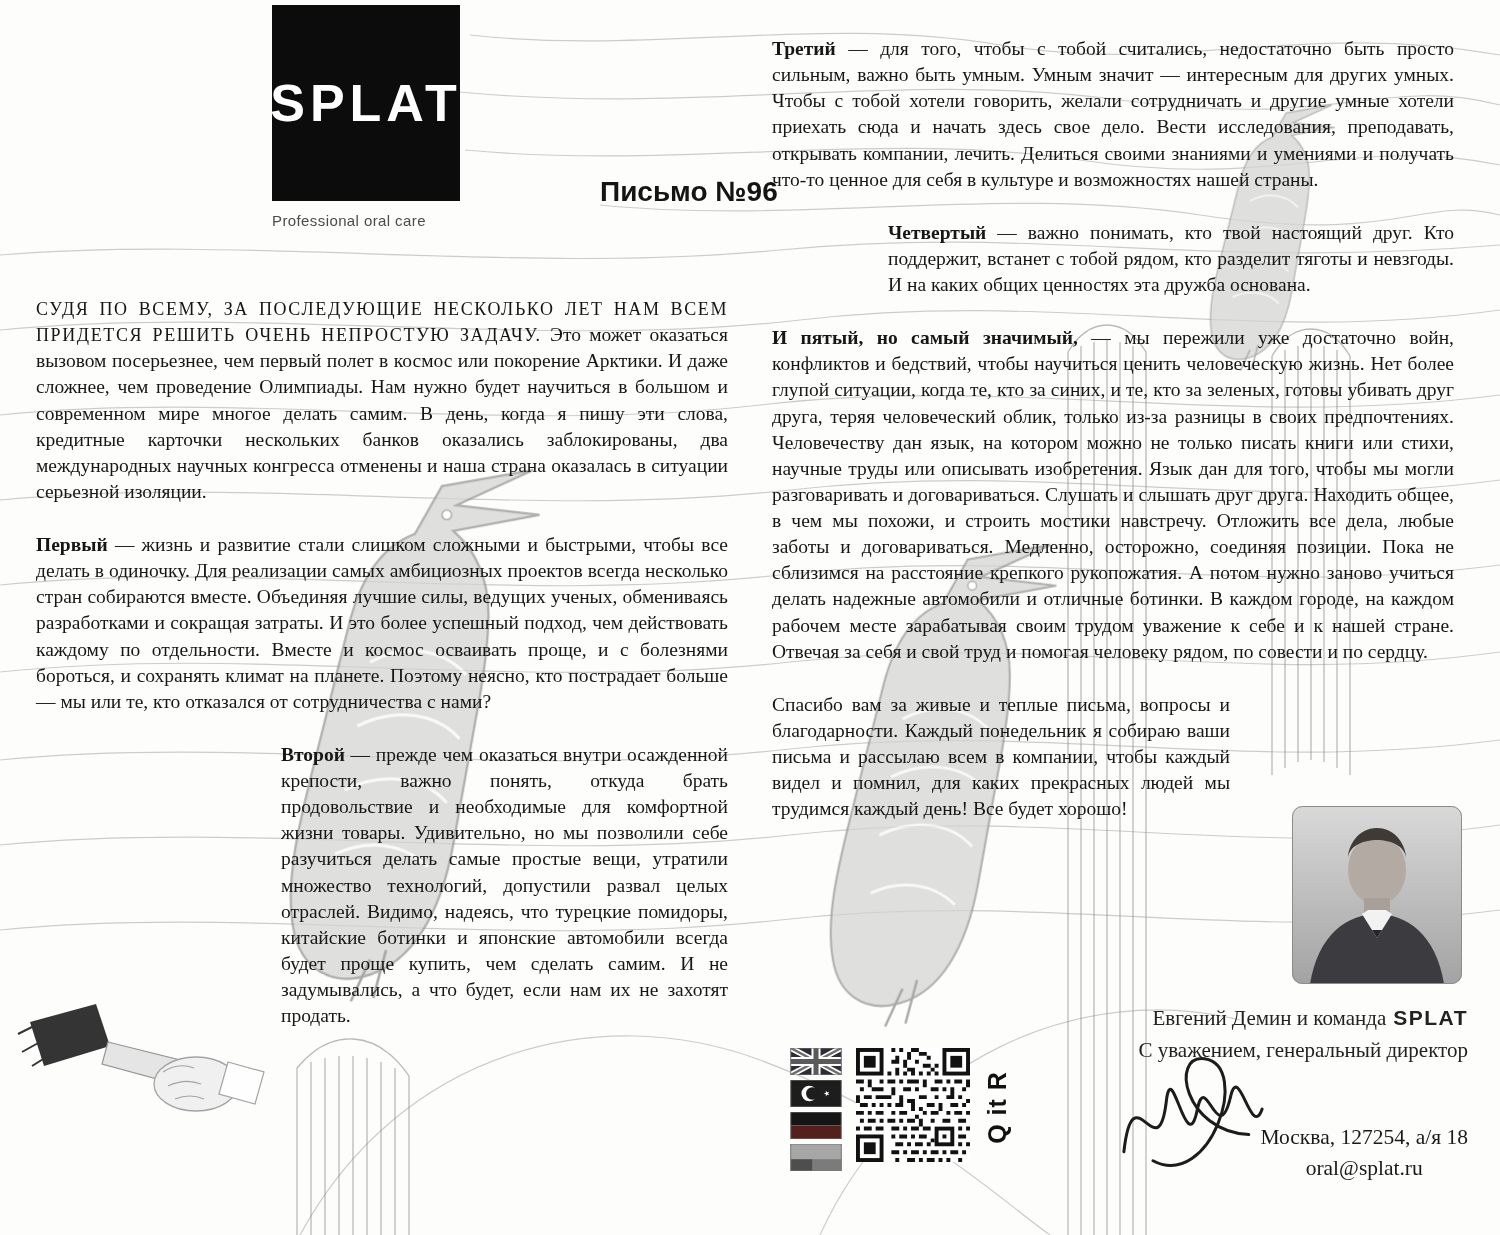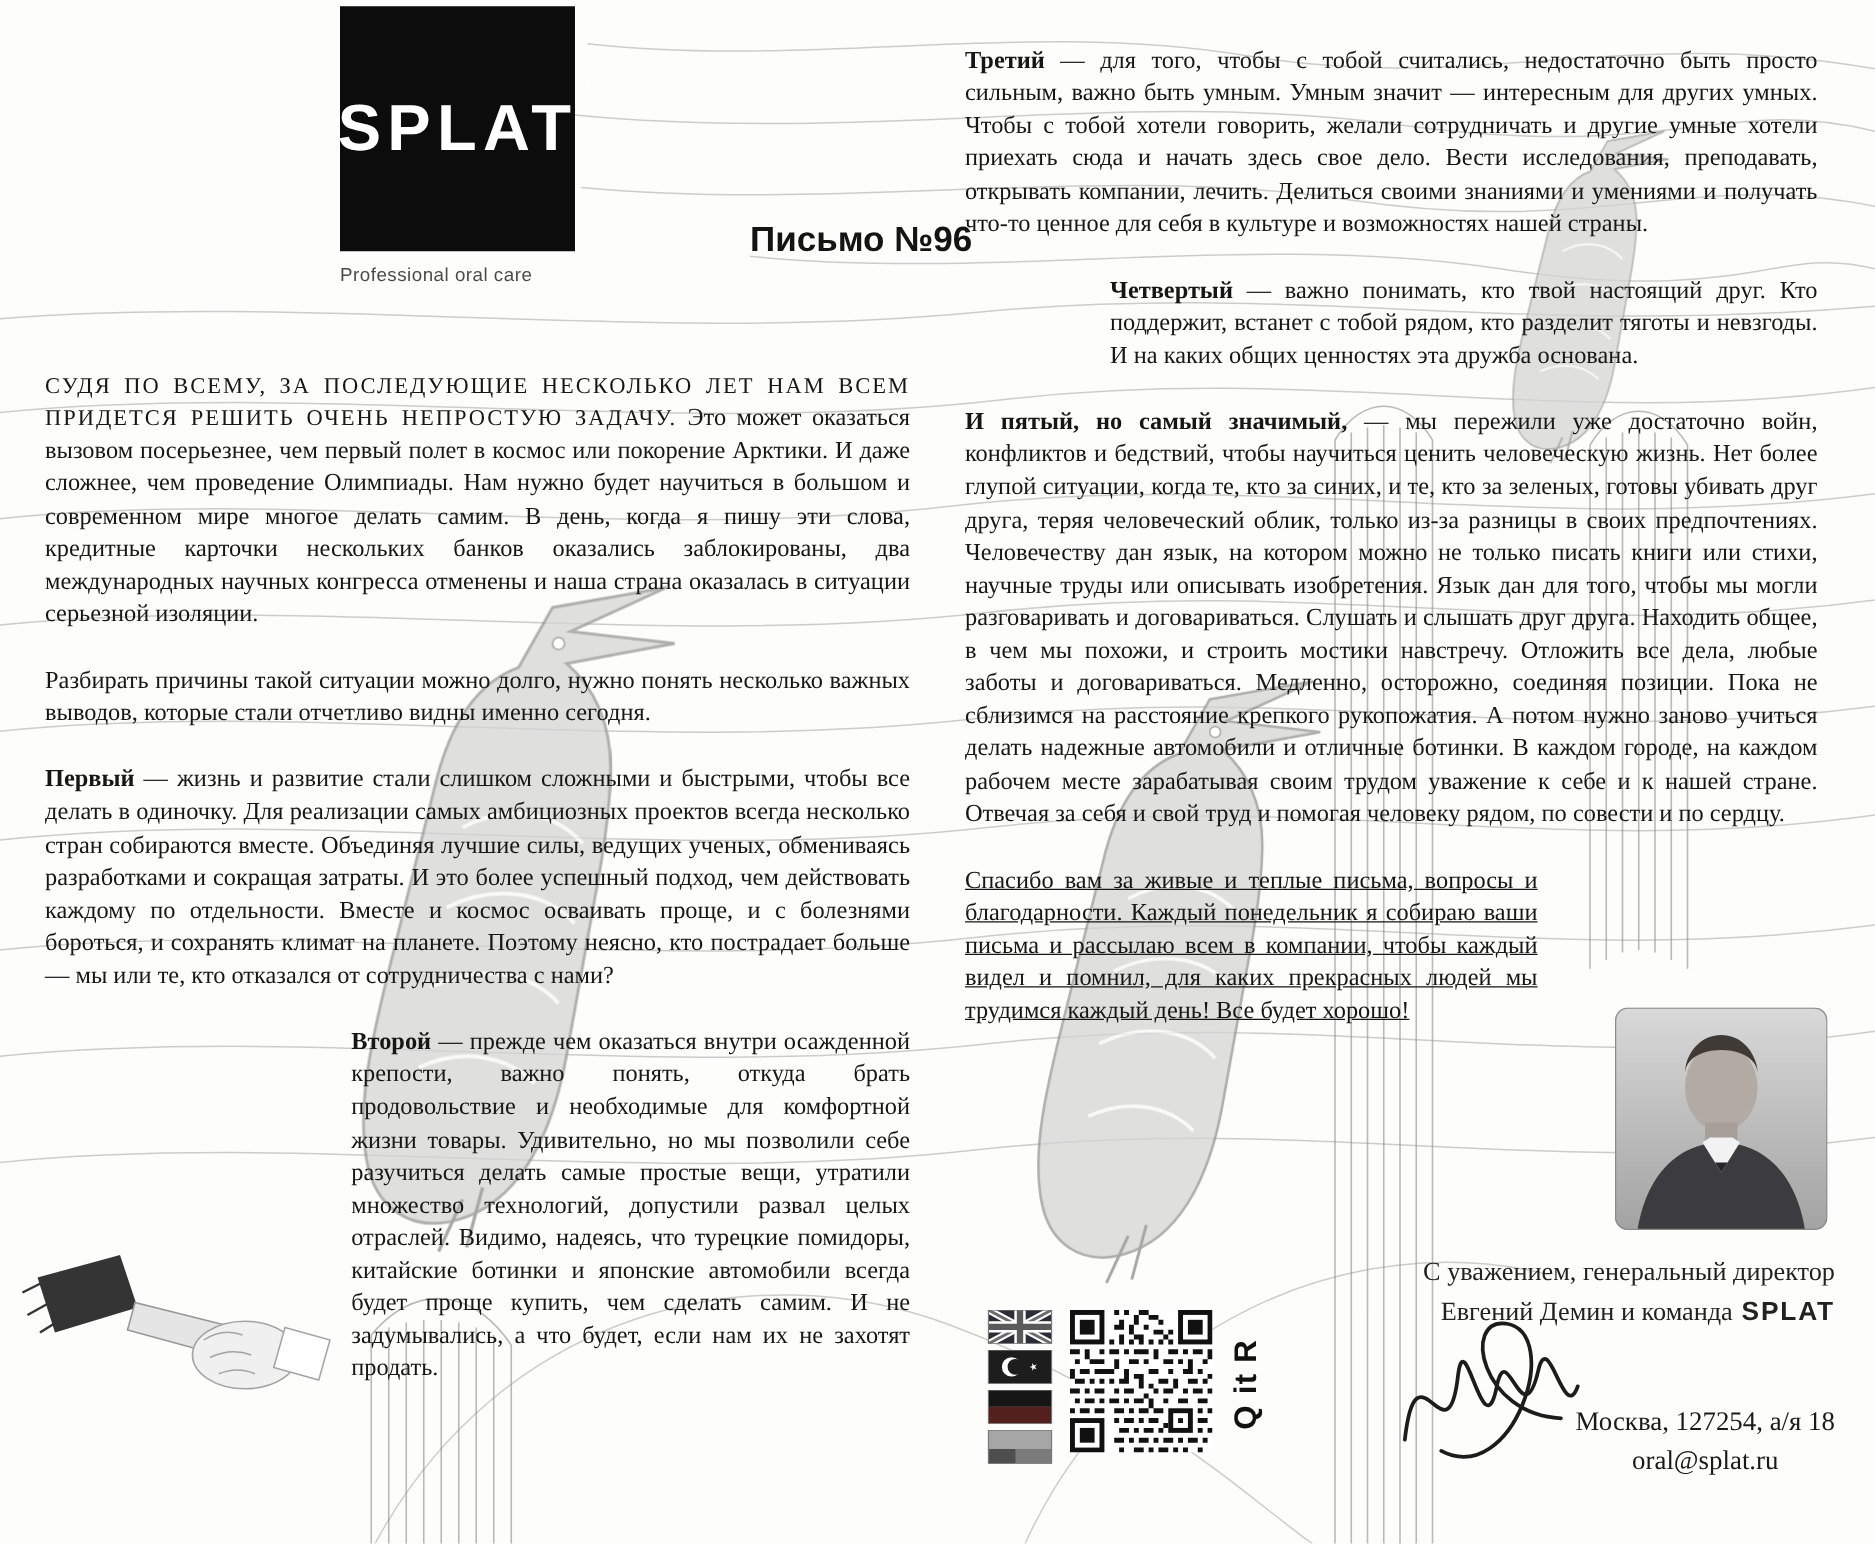--- a/index.html
+++ b/index.html
@@ -40,21 +40,21 @@
   .col-right { left:772px; top:36px;  width:682px; }
   .para {
     text-align:justify; font-size:19.5px; line-height:1.34; color:#161616;
     overflow-wrap:break-word;
   }
   .para + .para { margin-top:27px; }
   .lead-caps { letter-spacing:1.6px; font-size:18px; }
   .plead { font-weight:700; }
   .indent-left  { margin-left:245px; }
   .indent-right { margin-left:116px;font-family:Liberation Serif, serif; }
-  .narrow { width:458px;text-decoration:underline; }
+  .narrow { width:458px; }
 
   
   .photo { position:absolute; left:1292px; top:806px; z-index:2; }
   .signoff {
     position:absolute; right:32px; top:1002px; z-index:3;
     text-align:right; font-size:21px; line-height:1.5; color:#222;
   }
   .brand {
     font-family:"Liberation Sans", sans-serif; font-weight:700;
     letter-spacing:1.5px; margin-left:7px;
@@ -147,21 +147,20 @@
       <span class="logo-reg">®</span>
     </div>
   </div>
   <div class="tagline">Professional oral care</div>
   <div class="letter-no">Письмо №96</div>
 
   <div class="col col-left">
     <p class="para">
       <span class="lead-caps">СУДЯ ПО ВСЕМУ, ЗА ПОСЛЕДУЮЩИЕ НЕСКОЛЬКО ЛЕТ НАМ ВСЕМ ПРИДЕТСЯ РЕШИТЬ ОЧЕНЬ НЕПРОСТУЮ ЗАДАЧУ.</span><span> Это может оказаться вызовом посерьезнее, чем первый полет в космос или покорение Арктики. И даже сложнее, чем проведение Олимпиады. Нам нужно будет научиться в большом и современном мире многое делать самим. В день, когда я пишу эти слова, кредитные карточки нескольких банков оказались заблокированы, два международных научных конгресса отменены и наша страна оказалась в ситуации серьезной изоляции.</span>
     </p>
-    <p class="para">Разбирать причины такой ситуации можно долго, нужно понять несколько важных выводов, которые стали отчетливо видны именно сегодня.</p>
     <p class="para">
       <span class="plead">Первый</span><span> — жизнь и развитие стали слишком сложными и быстрыми, чтобы все делать в одиночку. Для реализации самых амбициозных проектов всегда несколько стран собираются вместе. Объединяя лучшие силы, ведущих ученых, обмениваясь разработками и сокращая затраты. И это более успешный подход, чем действовать каждому по отдельности. Вместе и космос осваивать проще, и с болезнями бороться, и сохранять климат на планете. Поэтому неясно, кто пострадает больше — мы или те, кто отказался от сотрудничества с нами?</span>
     </p>
     <p class="para indent-left">
       <span class="plead">Второй</span><span> — прежде чем оказаться внутри осажденной крепости, важно понять, откуда брать продовольствие и необходимые для комфортной жизни товары. Удивительно, но мы позволили себе разучиться делать самые простые вещи, утратили множество технологий, допустили развал целых отраслей. Видимо, надеясь, что турецкие помидоры, китайские ботинки и японские автомобили всегда будет проще купить, чем сделать самим. И не задумывались, а что будет, если нам их не захотят продать.</span>
     </p>
   </div>
 
   <div class="col col-right">
     <p class="para">
@@ -192,24 +191,24 @@
       <path d="M56,52 C58,28 112,28 114,52 C114,40 104,22 85,22 C66,22 56,40 56,52 Z" fill="#3f3a36"></path>
       <path d="M72,92 h26 v18 h-26 z" fill="#a89f98"></path>
       <path d="M18,178 C26,128 56,108 85,108 C114,108 144,128 152,178 Z" fill="#3c3c40"></path>
       <path d="M70,108 L85,132 L100,108 L94,104 H76 Z" fill="#f2f2f2"></path>
       <path d="M85,132 l-5,-8 h10 z" fill="#26262a"></path>
     </g>
     <rect x="0.5" y="0.5" width="169" height="177" rx="10" fill="none" stroke="#8c8c8c"></rect>
   </svg>
 
   <div class="signoff">
-    <div>С уважением, генеральный директор</div>
     <div>
       <span>Евгений Демин и команда</span><span class="brand">SPLAT</span>
     </div>
+    <div>С уважением, генеральный директор</div>
   </div>
 
   <svg class="signature" width="180" height="134" viewBox="0 0 180 134" aria-hidden="true">
     <g fill="none" stroke="#1c1c1c" stroke-width="3" stroke-linecap="round" transform="rotate(-6 90 67)">
       <path d="M14,100 C32,18 46,126 62,52 C72,12 76,118 92,64 C104,28 108,108 126,56 C138,22 142,102 156,72"></path>
       <path d="M42,112 C96,148 150,28 104,16 C70,8 76,86 140,96"></path>
     </g>
   </svg>
 
   <div class="address">

